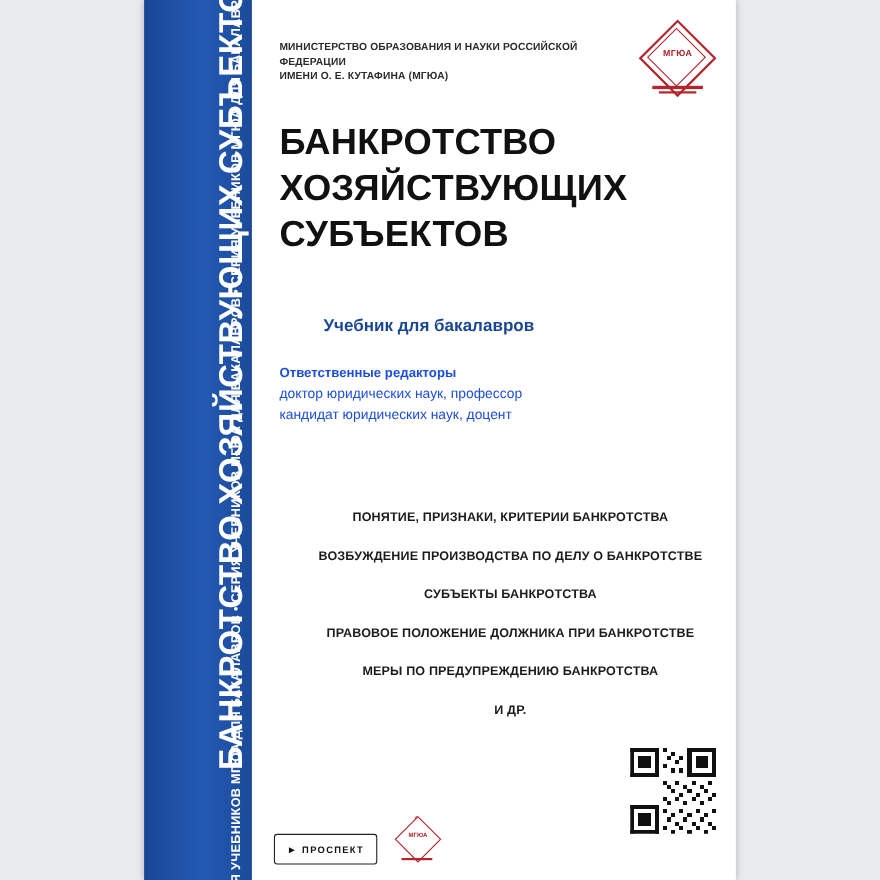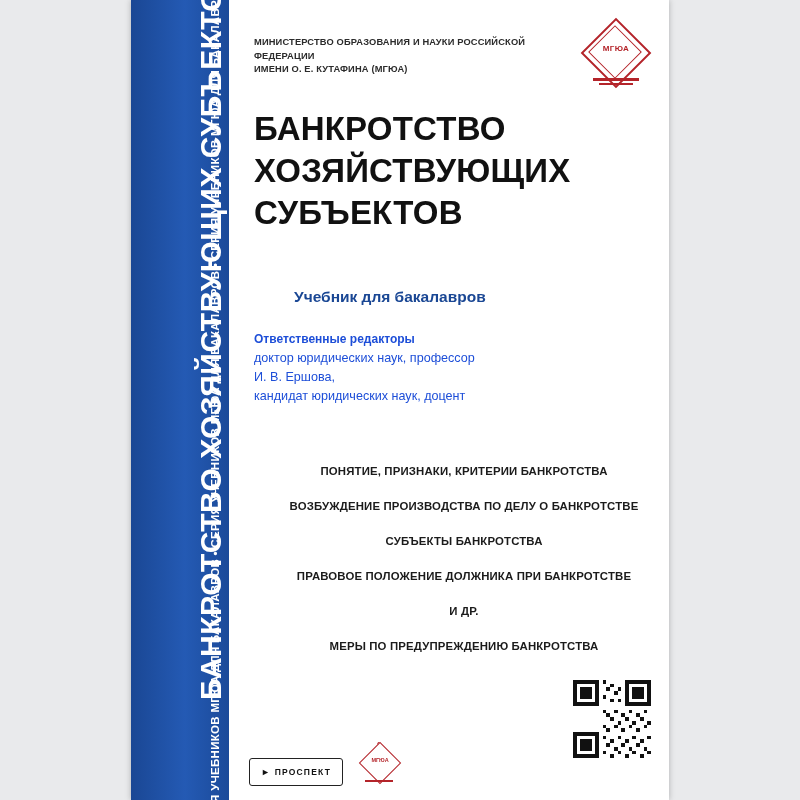--- a/index.html
+++ b/index.html
@@ -304,31 +304,30 @@
         <div class="base2"></div>
       </div>
 
       <div class="main-title">БАНКРОТСТВО ХОЗЯЙСТВУЮЩИХ СУБЪЕКТОВ</div>
 
       <div class="subtitle">Учебник для бакалавров</div>
 
       <div class="editors">
         <div class="ed-head">Ответственные редакторы</div>
         <div>доктор юридических наук, профессор</div>
-        <div>И. В. Ершова,</div>
         <div>кандидат юридических наук, доцент</div>
       </div>
 
       <div class="topics">
         <div class="topic">ПОНЯТИЕ, ПРИЗНАКИ, КРИТЕРИИ БАНКРОТСТВА</div>
         <div class="topic">ВОЗБУЖДЕНИЕ ПРОИЗВОДСТВА ПО ДЕЛУ О БАНКРОТСТВЕ</div>
         <div class="topic">СУБЪЕКТЫ БАНКРОТСТВА</div>
         <div class="topic">ПРАВОВОЕ ПОЛОЖЕНИЕ ДОЛЖНИКА ПРИ БАНКРОТСТВЕ</div>
+        <div class="topic">МЕРЫ ПО ПРЕДУПРЕЖДЕНИЮ БАНКРОТСТВА</div>
         <div class="topic">И ДР.</div>
-        <div class="topic">МЕРЫ ПО ПРЕДУПРЕЖДЕНИЮ БАНКРОТСТВА</div>
       </div>
 
       <div class="qr">
         <svg class="qrbox" viewBox="0 0 21 21" shape-rendering="crispEdges">
           <rect width="21" height="21" fill="#ffffff"></rect>
           <g fill="#111111">
             <rect x="0" y="0" width="7" height="1"></rect>
               <rect x="0" y="6" width="7" height="1"></rect>
             <rect x="0" y="0" width="1" height="7"></rect>
               <rect x="6" y="0" width="1" height="7"></rect>

